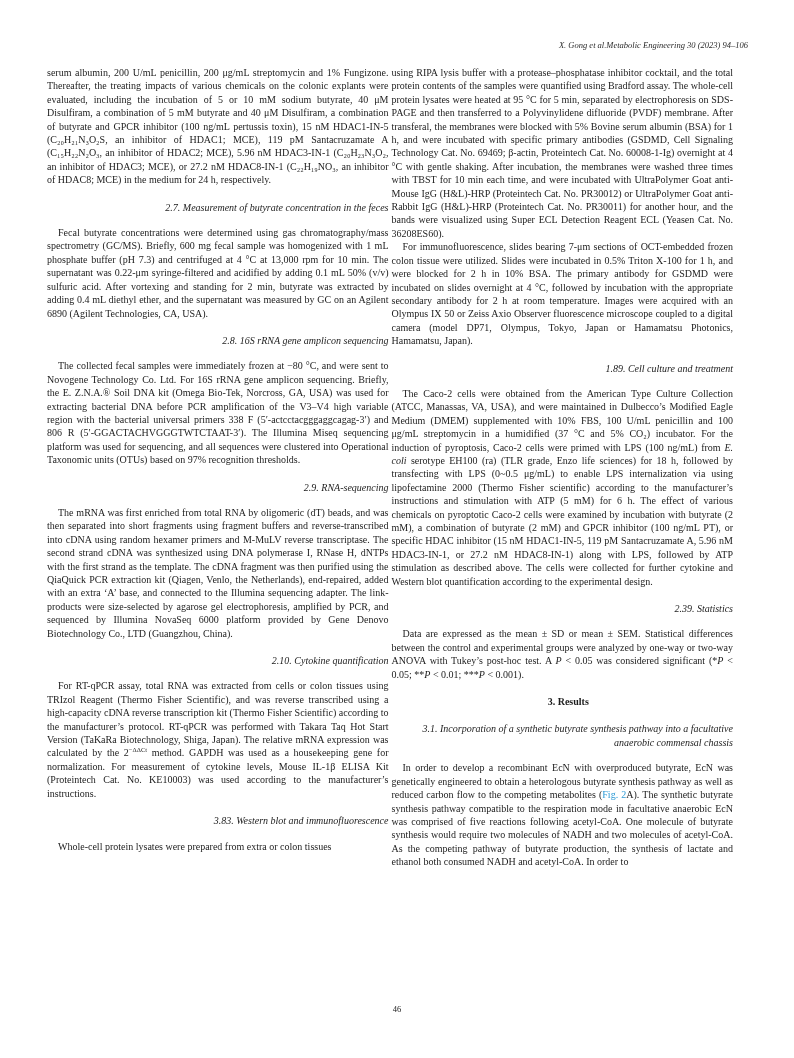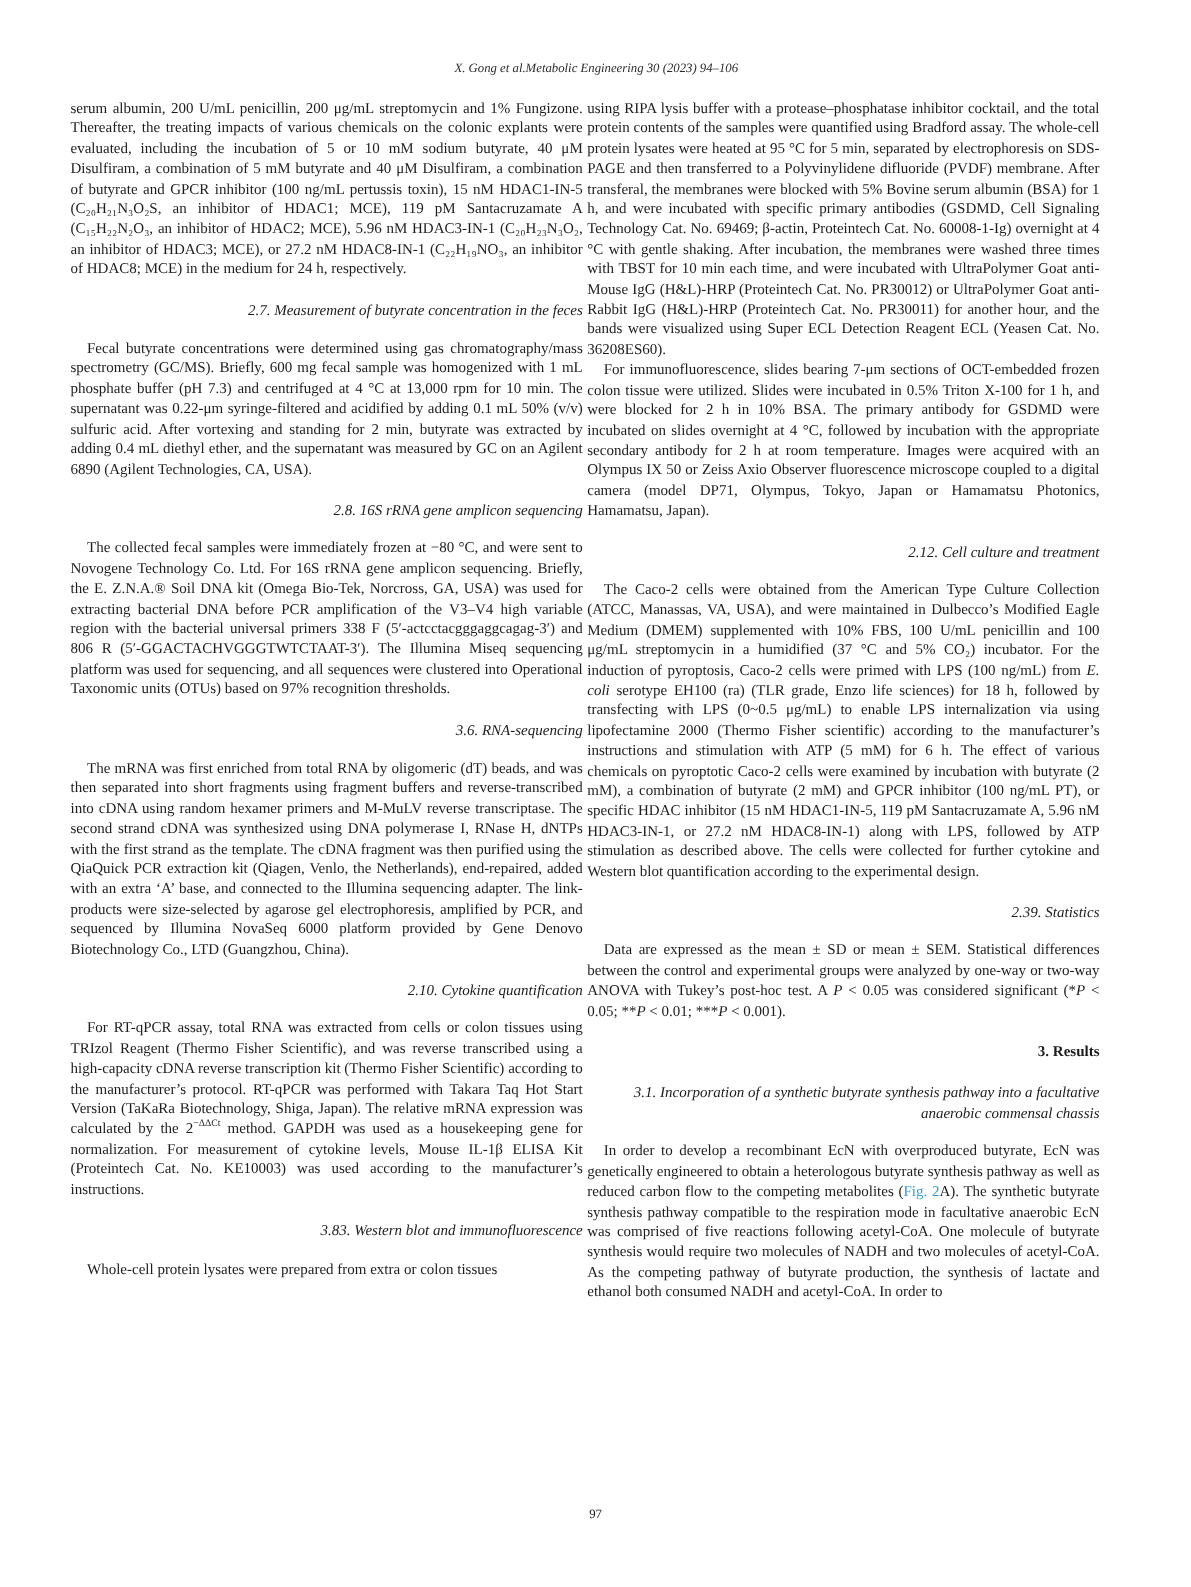--- a/index.html
+++ b/index.html
@@ -7,21 +7,21 @@
     position:relative;
     width:794px;height:1058px;
     box-sizing:border-box;
     padding:40px 46px 0 47px;
     background:#fff;
     font-family:"Liberation Serif", serif;
     color:#1c1c1c;
     overflow:hidden;
   }
   .running-head{
-    display:flex;justify-content:center;
+    display:flex;justify-content:flex-end;
     font-style:italic;font-size:8.5px;color:#2a2a2a;
     margin-bottom:16px;
   }
   .columns{display:flex;gap:3px;}
   .col{
     width:341.5px;
     font-size:10px;line-height:13.4px;
     text-align:justify;
     hyphens:none;
   }
@@ -30,21 +30,21 @@
   h3.sec{
     font-weight:normal;font-style:italic;
     font-size:10px;line-height:13.4px;
     margin:14px 0 12px 0;
     text-align:right;
   }
   h2.num{
     font-weight:bold;font-style:normal;
     font-size:10px;line-height:13.4px;
     margin:14px 0 12px 12px;
-    text-align:right;
+    text-align:center;
   }
   .sup{vertical-align:super;font-size:6.5px;line-height:0;}
   .i{font-style:italic;}
   .link{color:var(--link-color,#2e9bd6);cursor:pointer;}
   .pagenum{
     position:absolute;left:0;right:0;bottom:44px;
     text-align:center;font-size:8.5px;color:#1c1c1c;
   }
 </style>
 </head>
@@ -61,45 +61,45 @@
 
     <section class="col">
       <p class="noindent">serum albumin, 200 U/mL penicillin, 200 μg/mL streptomycin and 1% Fungizone. Thereafter, the treating impacts of various chemicals on the colonic explants were evaluated, including the incubation of 5 or 10 mM sodium butyrate, 40 μM Disulfiram, a combination of 5 mM butyrate and 40 μM Disulfiram, a combination of butyrate and GPCR inhibitor (100 ng/mL pertussis toxin), 15 nM HDAC1-IN-5 (C₂₀H₂₁N₃O₂S, an inhibitor of HDAC1; MCE), 119 pM Santacruzamate A (C₁₅H₂₂N₂O₃, an inhibitor of HDAC2; MCE), 5.96 nM HDAC3-IN-1 (C₂₀H₂₃N₃O₂, an inhibitor of HDAC3; MCE), or 27.2 nM HDAC8-IN-1 (C₂₂H₁₉NO₃, an inhibitor of HDAC8; MCE) in the medium for 24 h, respectively.</p>
 
       <h3 class="sec">2.7. Measurement of butyrate concentration in the feces</h3>
       <p>Fecal butyrate concentrations were determined using gas chromatography/mass spectrometry (GC/MS). Briefly, 600 mg fecal sample was homogenized with 1 mL phosphate buffer (pH 7.3) and centrifuged at 4 °C at 13,000 rpm for 10 min. The supernatant was 0.22-μm syringe-filtered and acidified by adding 0.1 mL 50% (v/v) sulfuric acid. After vortexing and standing for 2 min, butyrate was extracted by adding 0.4 mL diethyl ether, and the supernatant was measured by GC on an Agilent 6890 (Agilent Technologies, CA, USA).</p>
 
       <h3 class="sec">2.8. 16S rRNA gene amplicon sequencing</h3>
       <p>The collected fecal samples were immediately frozen at −80 °C, and were sent to Novogene Technology Co. Ltd. For 16S rRNA gene amplicon sequencing. Briefly, the E. Z.N.A.® Soil DNA kit (Omega Bio-Tek, Norcross, GA, USA) was used for extracting bacterial DNA before PCR amplification of the V3–V4 high variable region with the bacterial universal primers 338 F (5′-actcctacgggaggcagag-3′) and 806 R (5′-GGACTACHVGGGTWTCTAAT-3′). The Illumina Miseq sequencing platform was used for sequencing, and all sequences were clustered into Operational Taxonomic units (OTUs) based on 97% recognition thresholds.</p>
 
-      <h3 class="sec">3.6. RNA-sequencing</h3>
+      <h3 class="sec">2.9. RNA-sequencing</h3>
       <p>The mRNA was first enriched from total RNA by oligomeric (dT) beads, and was then separated into short fragments using fragment buffers and reverse-transcribed into cDNA using random hexamer primers and M-MuLV reverse transcriptase. The second strand cDNA was synthesized using DNA polymerase I, RNase H, dNTPs with the first strand as the template. The cDNA fragment was then purified using the QiaQuick PCR extraction kit (Qiagen, Venlo, the Netherlands), end-repaired, added with an extra ‘A’ base, and connected to the Illumina sequencing adapter. The link-products were size-selected by agarose gel electrophoresis, amplified by PCR, and sequenced by Illumina NovaSeq 6000 platform provided by Gene Denovo Biotechnology Co., LTD (Guangzhou, China).</p>
 
       <h3 class="sec">2.10. Cytokine quantification</h3>
       <p><span>For RT-qPCR assay, total RNA was extracted from cells or colon tissues using TRIzol Reagent (Thermo Fisher Scientific), and was reverse transcribed using a high-capacity cDNA reverse transcription kit (Thermo Fisher Scientific) according to the manufacturer’s protocol. RT-qPCR was performed with Takara Taq Hot Start Version (TaKaRa Biotechnology, Shiga, Japan). The relative mRNA expression was calculated by the 2</span><span class="sup">−ΔΔCt</span><span> method. GAPDH was used as a housekeeping gene for normalization. For measurement of cytokine levels, Mouse IL-1β ELISA Kit (Proteintech Cat. No. KE10003) was used according to the manufacturer’s instructions.</span></p>
 
       <h3 class="sec">3.83. Western blot and immunofluorescence</h3>
       <p>Whole-cell protein lysates were prepared from extra or colon tissues</p>
     </section>
 
     <section class="col">
       <p class="noindent">using RIPA lysis buffer with a protease–phosphatase inhibitor cocktail, and the total protein contents of the samples were quantified using Bradford assay. The whole-cell protein lysates were heated at 95 °C for 5 min, separated by electrophoresis on SDS-PAGE and then transferred to a Polyvinylidene difluoride (PVDF) membrane. After transferal, the membranes were blocked with 5% Bovine serum albumin (BSA) for 1 h, and were incubated with specific primary antibodies (GSDMD, Cell Signaling Technology Cat. No. 69469; β-actin, Proteintech Cat. No. 60008-1-Ig) overnight at 4 °C with gentle shaking. After incubation, the membranes were washed three times with TBST for 10 min each time, and were incubated with UltraPolymer Goat anti-Mouse IgG (H&amp;L)-HRP (Proteintech Cat. No. PR30012) or UltraPolymer Goat anti-Rabbit IgG (H&amp;L)-HRP (Proteintech Cat. No. PR30011) for another hour, and the bands were visualized using Super ECL Detection Reagent ECL (Yeasen Cat. No. 36208ES60).</p>
       <p>For immunofluorescence, slides bearing 7-μm sections of OCT-embedded frozen colon tissue were utilized. Slides were incubated in 0.5% Triton X-100 for 1 h, and were blocked for 2 h in 10% BSA. The primary antibody for GSDMD were incubated on slides overnight at 4 °C, followed by incubation with the appropriate secondary antibody for 2 h at room temperature. Images were acquired with an Olympus IX 50 or Zeiss Axio Observer fluorescence microscope coupled to a digital camera (model DP71, Olympus, Tokyo, Japan or Hamamatsu Photonics, Hamamatsu, Japan).</p>
 
-      <h3 class="sec">2.12. Cell culture and treatment</h3>
+      <h3 class="sec">1.89. Cell culture and treatment</h3>
       <p><span>The Caco-2 cells were obtained from the American Type Culture Collection (ATCC, Manassas, VA, USA), and were maintained in Dulbecco’s Modified Eagle Medium (DMEM) supplemented with 10% FBS, 100 U/mL penicillin and 100 μg/mL streptomycin in a humidified (37 °C and 5% CO₂) incubator. For the induction of pyroptosis, Caco-2 cells were primed with LPS (100 ng/mL) from </span><span class="i">E. coli</span><span> serotype EH100 (ra) (TLR grade, Enzo life sciences) for 18 h, followed by transfecting with LPS (0~0.5 μg/mL) to enable LPS internalization via using lipofectamine 2000 (Thermo Fisher scientific) according to the manufacturer’s instructions and stimulation with ATP (5 mM) for 6 h. The effect of various chemicals on pyroptotic Caco-2 cells were examined by incubation with butyrate (2 mM), a combination of butyrate (2 mM) and GPCR inhibitor (100 ng/mL PT), or specific HDAC inhibitor (15 nM HDAC1-IN-5, 119 pM Santacruzamate A, 5.96 nM HDAC3-IN-1, or 27.2 nM HDAC8-IN-1) along with LPS, followed by ATP stimulation as described above. The cells were collected for further cytokine and Western blot quantification according to the experimental design.</span></p>
 
       <h3 class="sec">2.39. Statistics</h3>
       <p><span>Data are expressed as the mean ± SD or mean ± SEM. Statistical differences between the control and experimental groups were analyzed by one-way or two-way ANOVA with Tukey’s post-hoc test. A </span><span class="i">P</span><span> &lt; 0.05 was considered significant (*</span><span class="i">P</span><span> &lt; 0.05; **</span><span class="i">P</span><span> &lt; 0.01; ***</span><span class="i">P</span><span> &lt; 0.001).</span></p>
 
       <h2 class="num">3. Results</h2>
 
       <h3 class="sec">3.1. Incorporation of a synthetic butyrate synthesis pathway into a facultative anaerobic commensal chassis</h3>
       <p><span>In order to develop a recombinant EcN with overproduced butyrate, EcN was genetically engineered to obtain a heterologous butyrate synthesis pathway as well as reduced carbon flow to the competing metabolites (</span><span class="link">Fig. 2</span><span>A). The synthetic butyrate synthesis pathway compatible to the respiration mode in facultative anaerobic EcN was comprised of five reactions following acetyl-CoA. One molecule of butyrate synthesis would require two molecules of NADH and two molecules of acetyl-CoA. As the competing pathway of butyrate production, the synthesis of lactate and ethanol both consumed NADH and acetyl-CoA. In order to</span></p>
     </section>
 
   </main>
 
   <footer class="pagenum">
-    <span>97</span>
+    <span>46</span>
   </footer>
 
 </div>
 
 </body></html>

